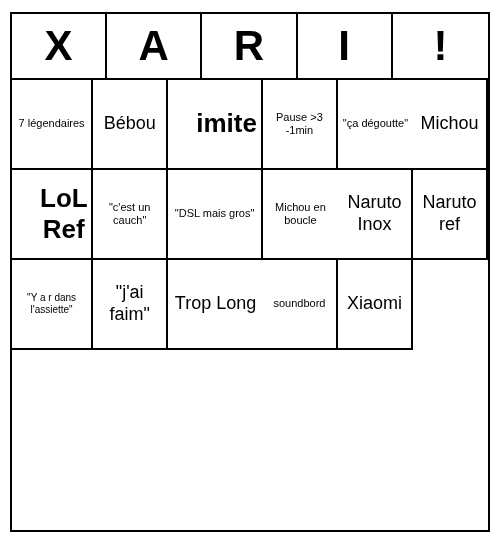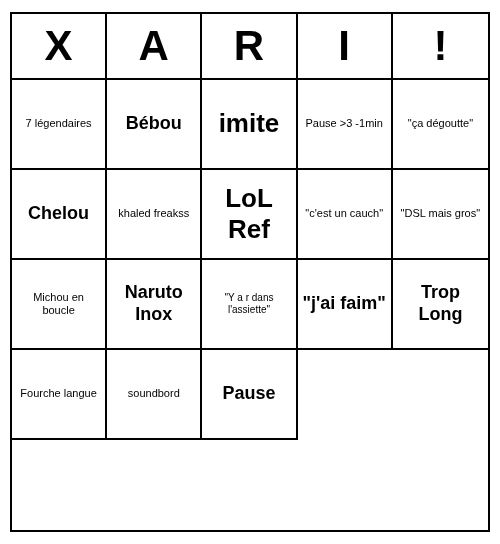--- a/index.html
+++ b/index.html
@@ -35,21 +35,21 @@
       padding: 8px 4px;
       border-right: 2px solid #000;
     }
 
     .header-cell:last-child {
       border-right: none;
     }
 
     .bingo-grid {
       display: grid;
-      grid-template-columns: repeat(5, 1fr);
+      grid-template-columns: repeat(6, 1fr);
       grid-template-rows: repeat(5, 1fr);
     }
 
     .grid-cell {
       border-right: 2px solid #000;
       border-bottom: 2px solid #000;
       min-height: 90px;
       display: flex;
       align-items: center;
       justify-content: center;
@@ -63,25 +63,26 @@
       border-right: none;
     }
 
     .grid-cell:nth-child(n+21) {
       border-bottom: none;
     }
 
     .cell-large {
       font-size: 26px;
       font-weight: bold;
+      padding-left: 28px;
     }
 
     .cell-medium {
       font-size: 18px;
-      font-weight: bold;
+      font-weight: normal;
     }
 
     .cell-small {
       font-size: 11px;
     }
 
     .cell-xsmall {
       font-size: 10px;
     }
   </style>
@@ -95,27 +96,26 @@
       <div class="header-cell">R</div>
       <div class="header-cell">I</div>
       <div class="header-cell">!</div>
     </div>
   <div class="bingo-grid">
   <div class="grid-cell cell-small">7 légendaires</div>
       <div class="grid-cell cell-medium">Bébou</div>
       <div class="grid-cell cell-large">imite</div>
       <div class="grid-cell cell-small">Pause &gt;3 -1min</div>
       <div class="grid-cell cell-small">"ça dégoutte"</div>
-      <div class="grid-cell cell-medium">Chelou</div>
-      <div class="grid-cell cell-small">khaled freakss</div>
+      <div class="grid-cell cell-medium">Michou</div>
       <div class="grid-cell cell-large">LoL Ref</div>
       <div class="grid-cell cell-small">"c'est un cauch"</div>
       <div class="grid-cell cell-small">"DSL mais gros"</div>
       <div class="grid-cell cell-small">Michou en boucle</div>
       <div class="grid-cell cell-medium">Naruto Inox</div>
+      <div class="grid-cell cell-medium">Naruto ref</div>
       <div class="grid-cell cell-xsmall">"Y a r dans l'assiette"</div>
       <div class="grid-cell cell-medium">"j'ai faim"</div>
       <div class="grid-cell cell-medium">Trop Long</div>
-      <div class="grid-cell cell-small">Fourche langue</div>
       <div class="grid-cell cell-small">soundbord</div>
-      <div class="grid-cell cell-medium">Pause</div>
+      <div class="grid-cell cell-medium">Xiaomi</div>
     </div>
 </div>
 
 </body></html>

